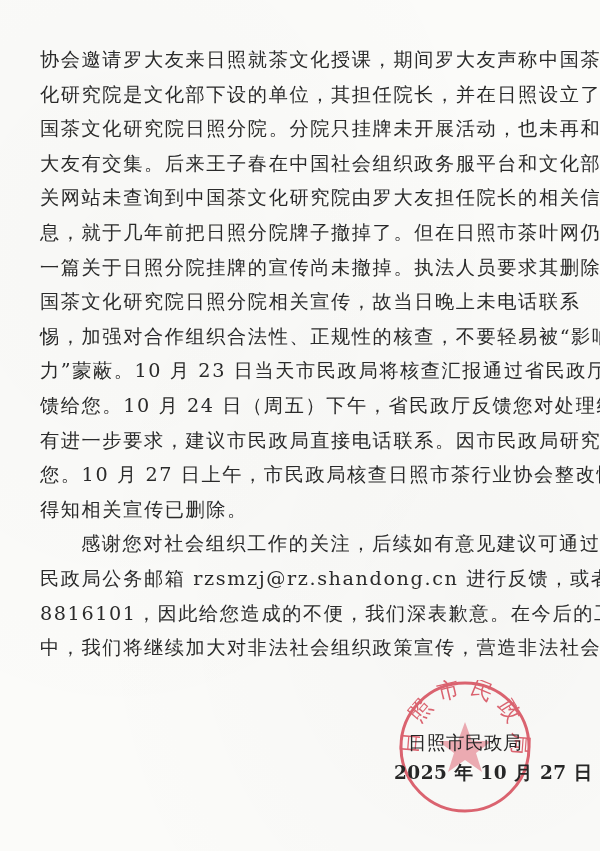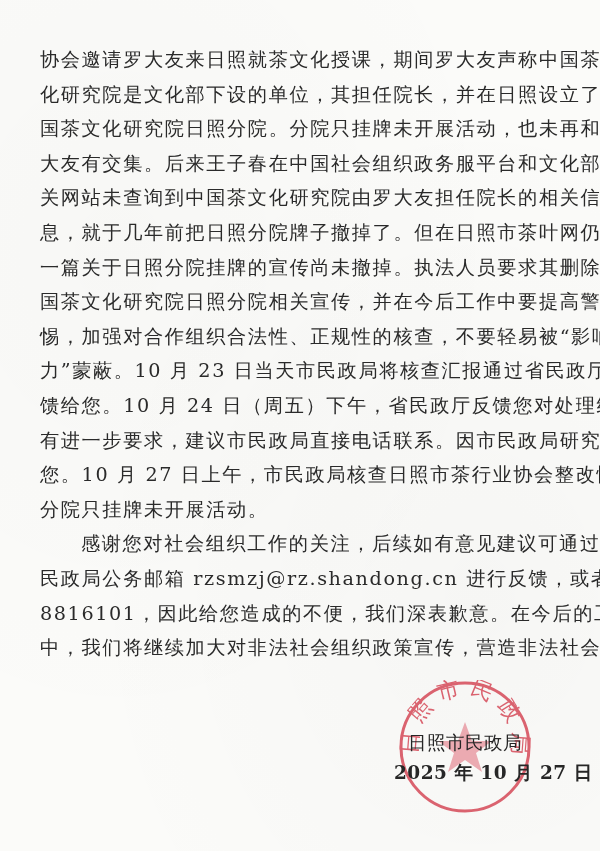--- a/index.html
+++ b/index.html
@@ -86,27 +86,27 @@
 
   <div class="body-text">
 
     <span class="line">协会邀请罗大友来日照就茶文化授课，期间罗大友声称中国茶文</span>
     <span class="line">化研究院是文化部下设的单位，其担任院长，并在日照设立了中</span>
     <span class="line">国茶文化研究院日照分院。分院只挂牌未开展活动，也未再和罗</span>
     <span class="line">大友有交集。后来王子春在中国社会组织政务服平台和文化部相</span>
     <span class="line">关网站未查询到中国茶文化研究院由罗大友担任院长的相关信</span>
     <span class="line">息，就于几年前把日照分院牌子撤掉了。但在日照市茶叶网仍有</span>
     <span class="line">一篇关于日照分院挂牌的宣传尚未撤掉。执法人员要求其删除中</span>
-    <span class="line">国茶文化研究院日照分院相关宣传，并在今后工作中要提高警</span>
+    <span class="line">国茶文化研究院日照分院相关宣传，故当日晚上未电话联系</span>
     <span class="line">惕，加强对合作组织合法性、正规性的核查，不要轻易被“影响</span>
     <span class="line">力”蒙蔽。10 月 23 日当天市民政局将核查汇报通过省民政厅反</span>
     <span class="line">馈给您。10 月 24 日（周五）下午，省民政厅反馈您对处理结果</span>
     <span class="line">有进一步要求，建议市民政局直接电话联系。因市民政局研究决</span>
     <span class="line">您。10 月 27 日上午，市民政局核查日照市茶行业协会整改情况，</span>
-    <span class="line last">分院只挂牌未开展活动。</span>
+    <span class="line last">得知相关宣传已删除。</span>
 
     <span class="line indent">感谢您对社会组织工作的关注，后续如有意见建议可通过市</span>
     <span class="line">民政局公务邮箱 rzsmzj@rz.shandong.cn 进行反馈，或者致电</span>
     <span class="line">8816101，因此给您造成的不便，我们深表歉意。在今后的工作</span>
     <span class="line">中，我们将继续加大对非法社会组织政策宣传，营造非法社会组</span>
   </div>
 
   <svg class="stamp" viewBox="0 0 134 134">
     <defs>
       <path id="seal-arc" d="M 22 80 A 48 48 0 1 1 112 80"></path>

